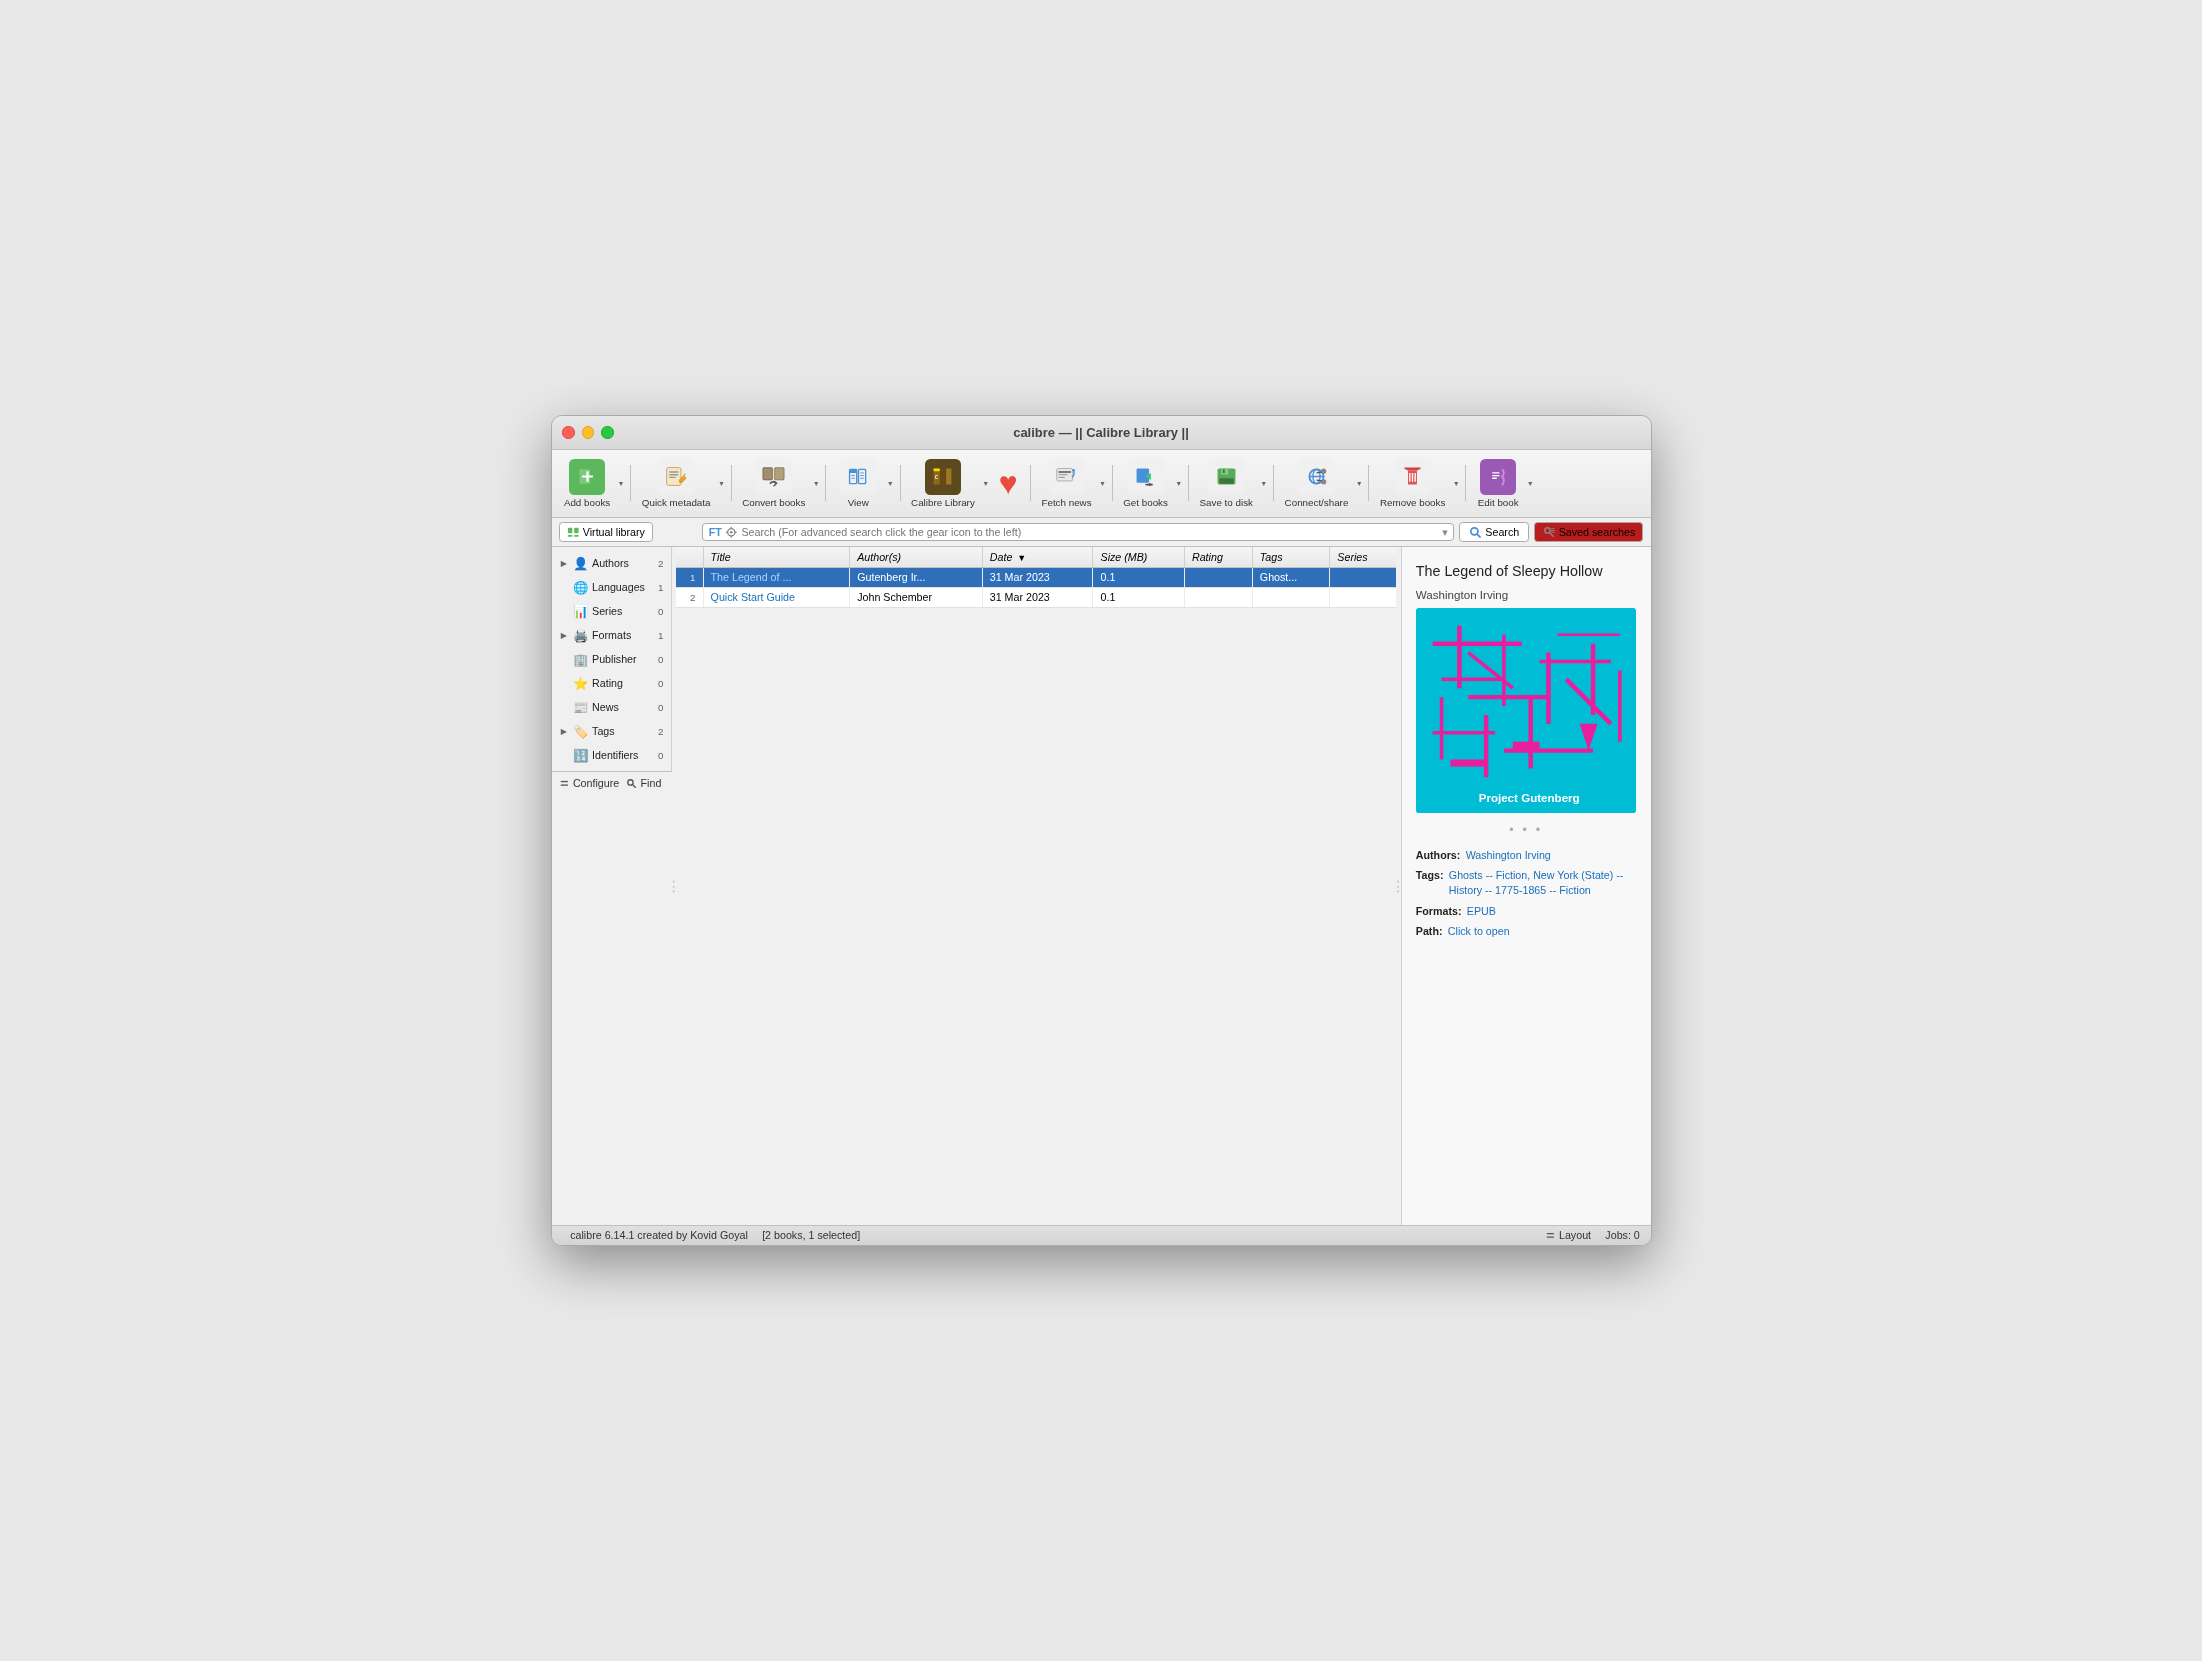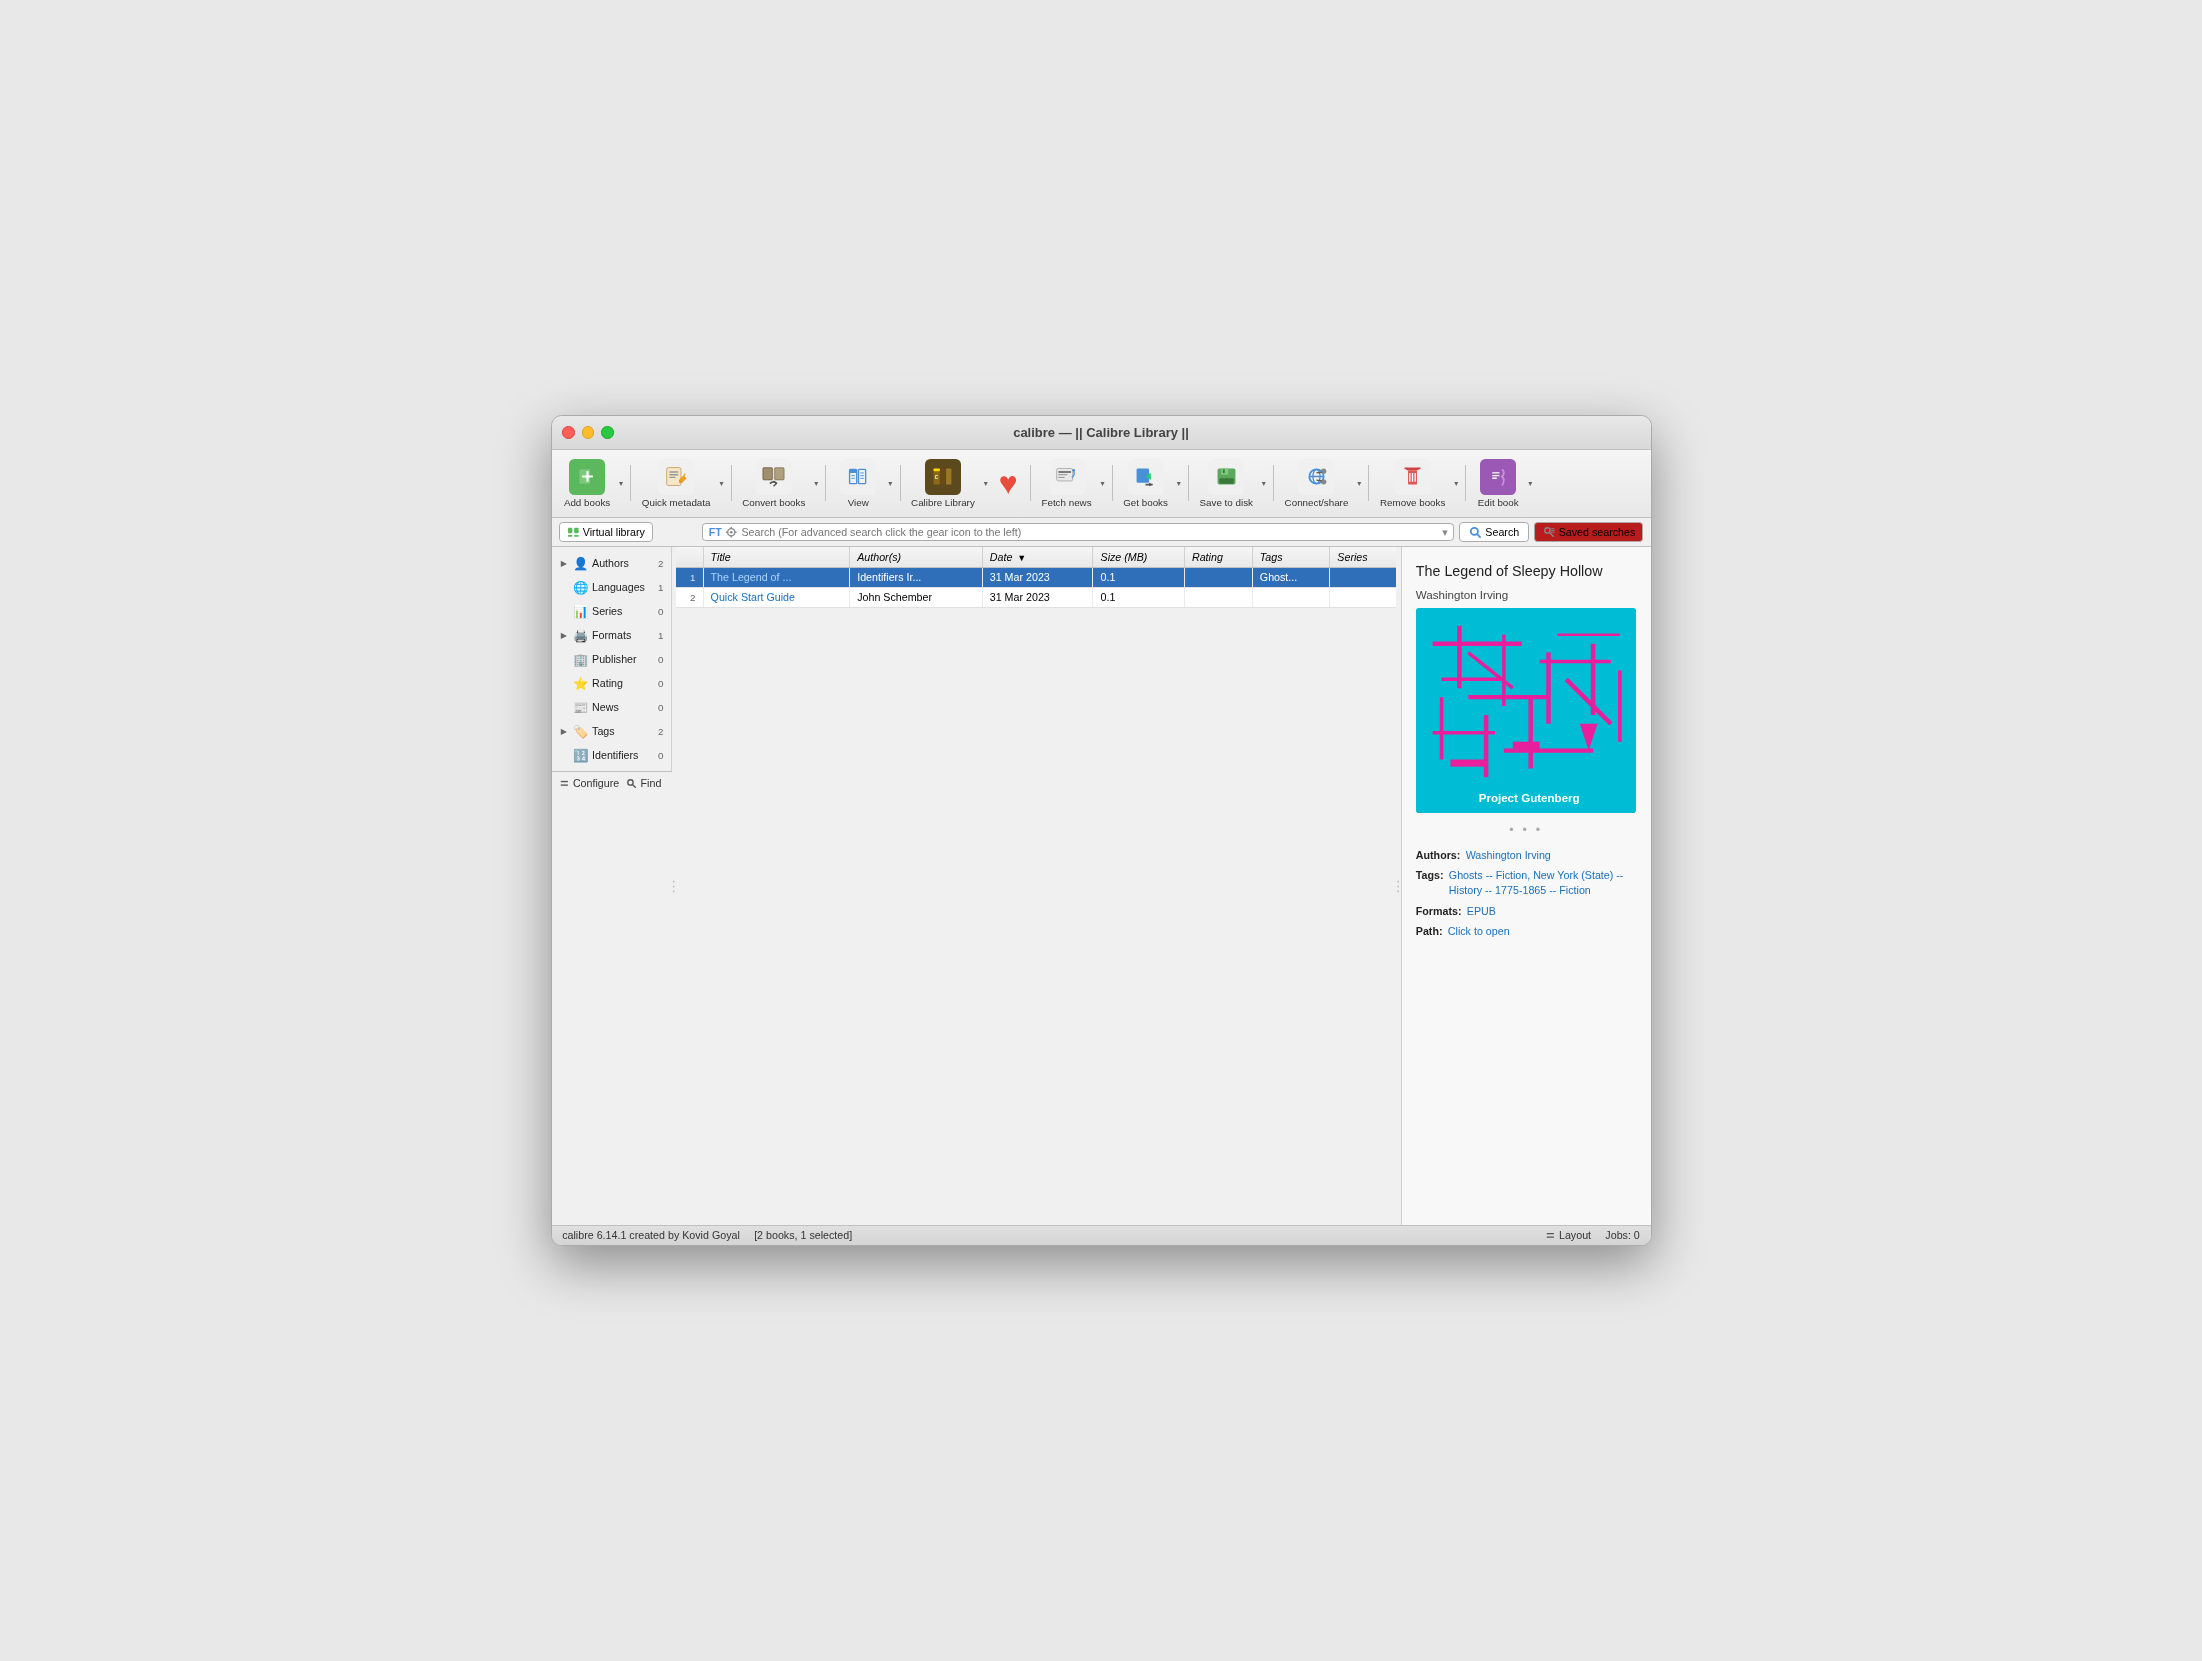--- a/index.html
+++ b/index.html
@@ -839,21 +839,21 @@
               </th>
             </tr>
           </thead>
           <tbody>
 
             <tr class="row-selected">
               <td class="row-num">1</td>
               <td>
                 <span style="color:#aad4ff;">The Legend of ...</span>
               </td>
-              <td>Identifiers Ir...</td>
+              <td>Gutenberg Ir...</td>
               <td>31 Mar 2023</td>
               <td>0.1</td>
               <td></td>
               <td>Ghost...</td>
               <td></td>
             </tr>
 
             <tr class="row-normal">
               <td class="row-num">2</td>
               <td>
@@ -936,21 +936,21 @@
           <span class="meta-label">Path:</span>
           <span class="meta-link">Click to open</span>
         </div>
 
       </div>
     </div>
 
   </div>
 
   <div class="statusbar">
-    <div style="display:flex;gap:14.3px;align-items:flex-end;">
+    <div style="display:flex;gap:14.3px;align-items:flex-end;margin-left:8px;">
       <span>calibre 6.14.1 created by Kovid Goyal</span>
       <span>[2 books, 1 selected]</span>
     </div>
     <div class="statusbar-right">
       <div class="layout-btn">
         <svg width="10.7" height="10.7" viewBox="0 0 12 12">
           <line x1="2" y1="4" x2="10" y2="4" stroke="#555" stroke-width="1.5"></line>
           <line x1="2" y1="8" x2="10" y2="8" stroke="#555" stroke-width="1.5"></line>
         </svg>
         <span>Layout</span>

